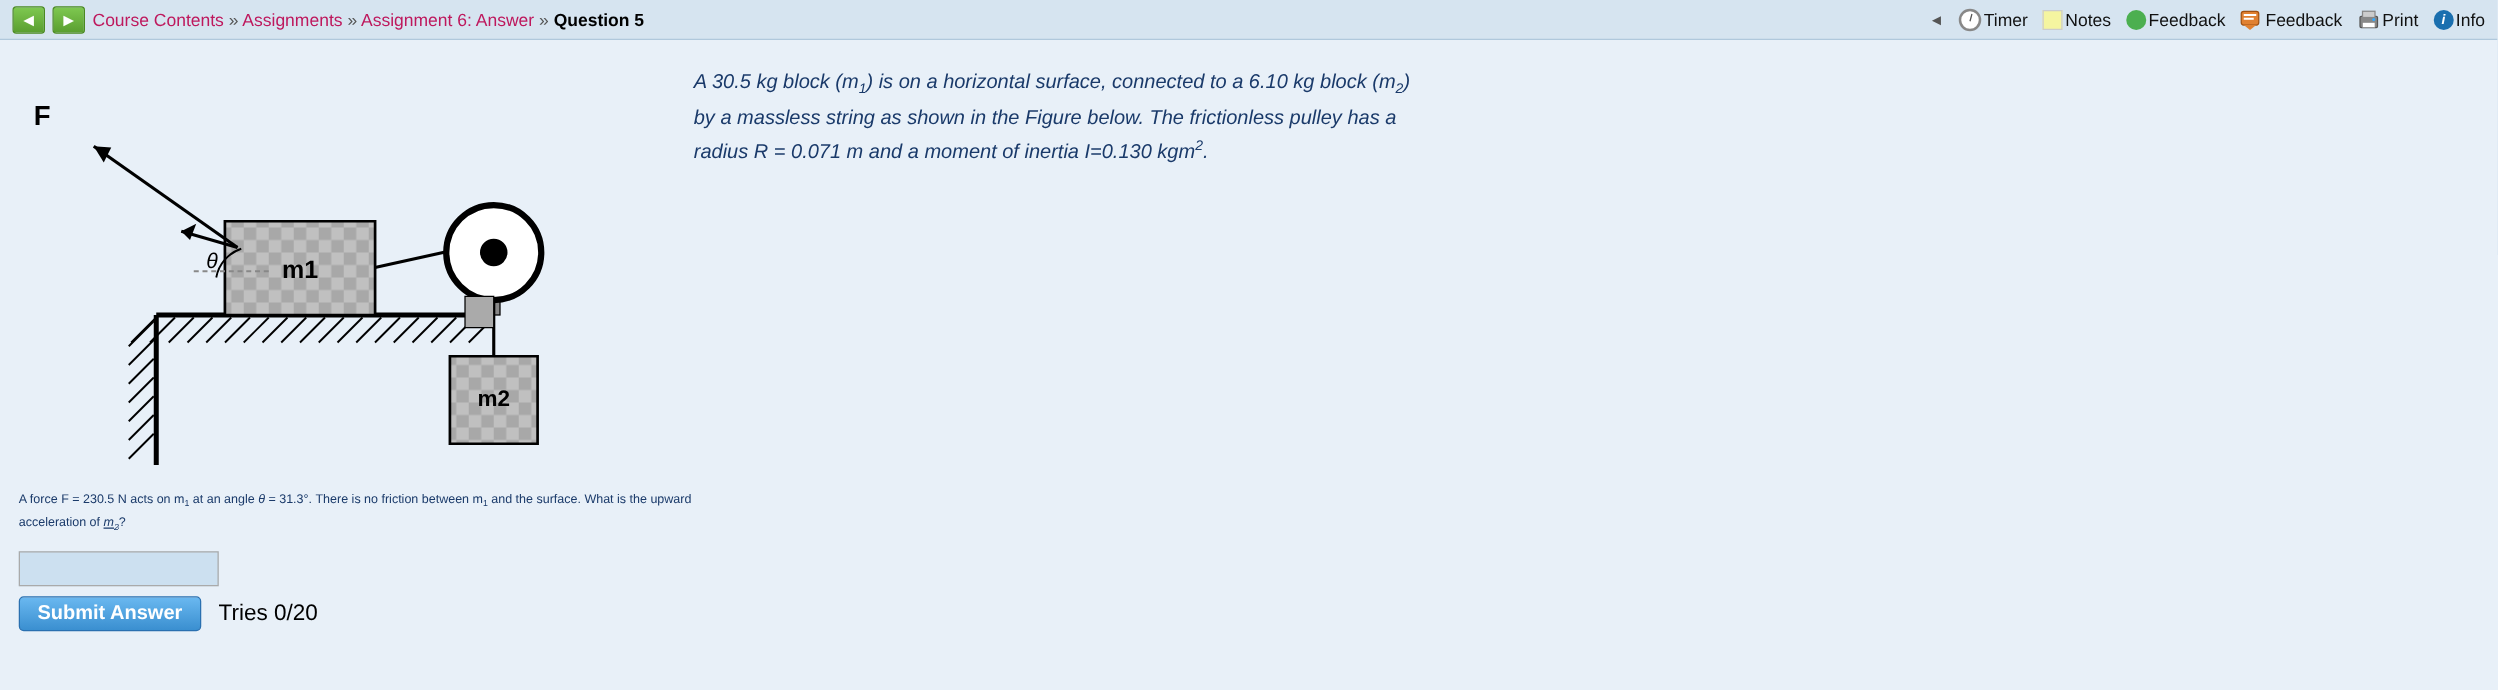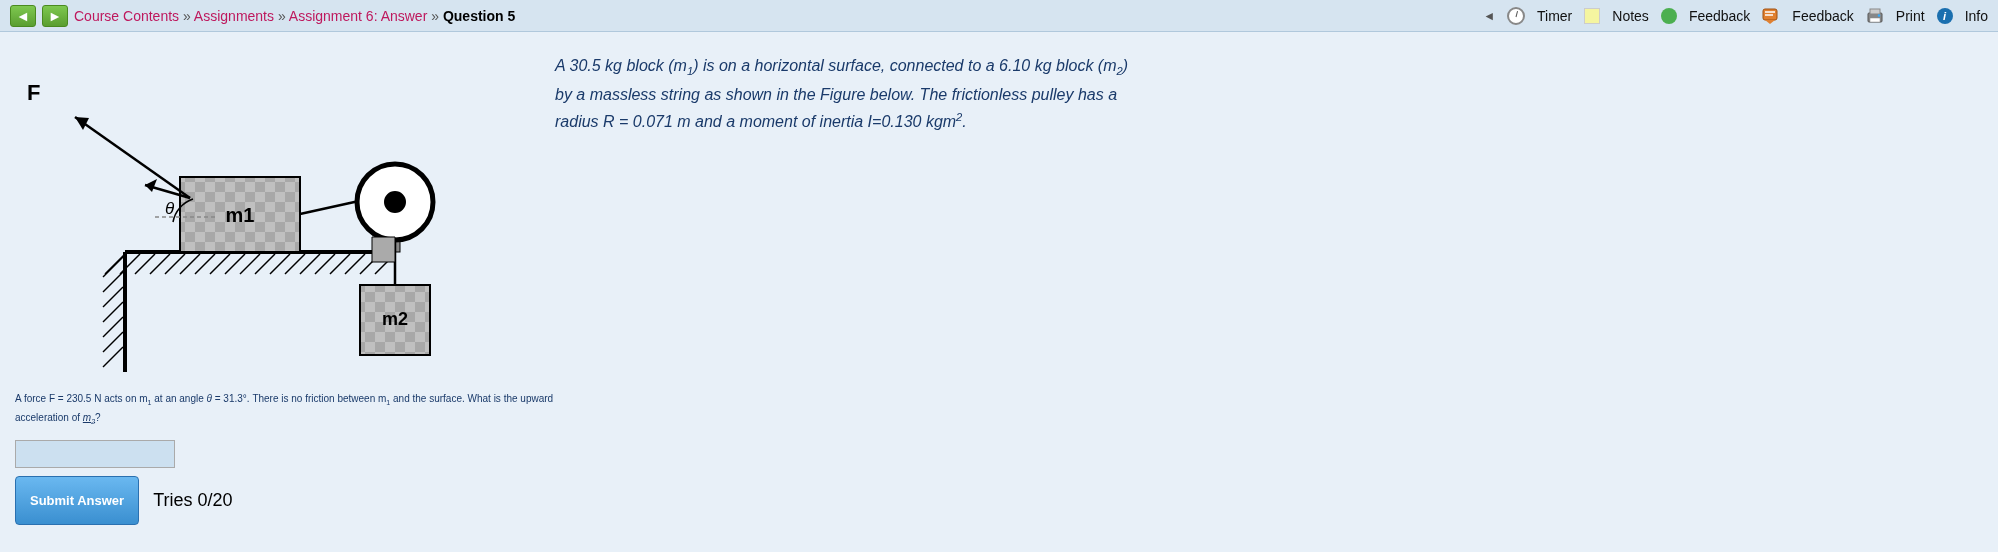--- a/index.html
+++ b/index.html
@@ -51,21 +51,21 @@
     }
     .nav-right {
       display: flex;
       align-items: center;
       gap: 12px;
       font-size: 14px;
     }
     .nav-right-item {
       display: flex;
       align-items: center;
-      gap: 12px;
+      gap: 2px;
       cursor: pointer;
       color: #111;
     }
     .nav-arrow-tri {
       font-size: 12px;
       color: #555;
     }
     
     .timer-icon {
       width: 18px; height: 18px;
@@ -173,22 +173,22 @@
     .submit-row {
       display: flex;
       align-items: center;
       gap: 14px;
     }
     .submit-btn {
       background: linear-gradient(to bottom, #6ab8f0, #3a8fd0);
       border: 1px solid #2a70b0;
       border-radius: 4px;
       color: white;
-      font-size: 13px;
-      padding: 16px 14px;
+      font-size: 16px;
+      padding: 4px 14px;
       cursor: pointer;
       font-weight: bold;
     }
     .tries-text {
       font-size: 18px;
       color: #000;
     }
 
     sup { font-size: 0.7em; }
     sub { font-size: 0.7em; }

